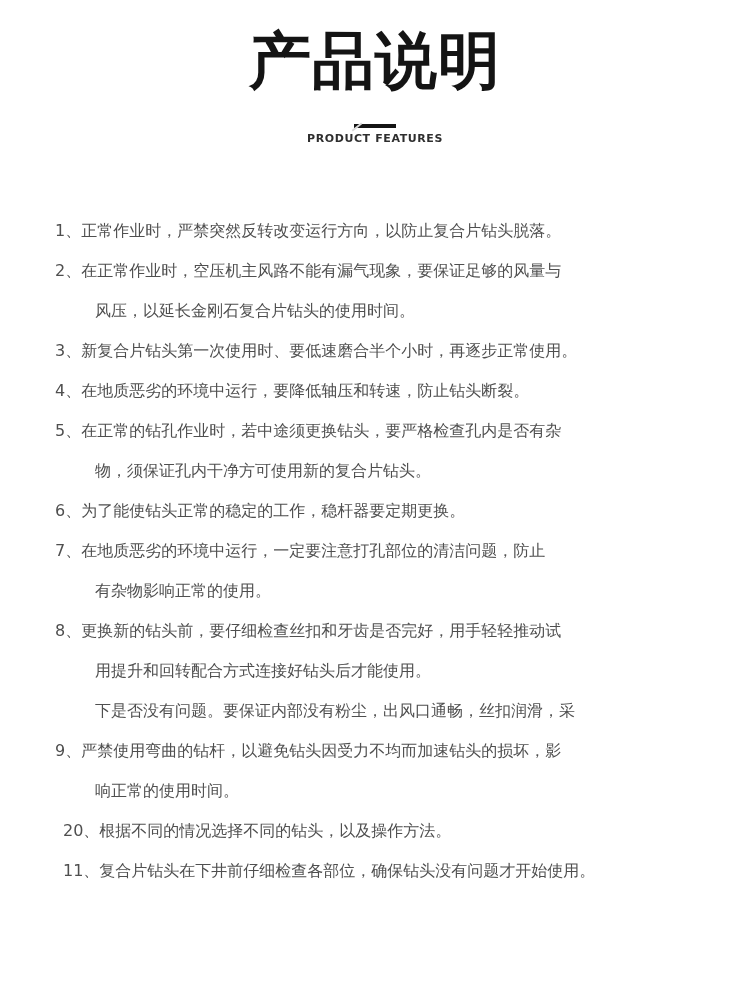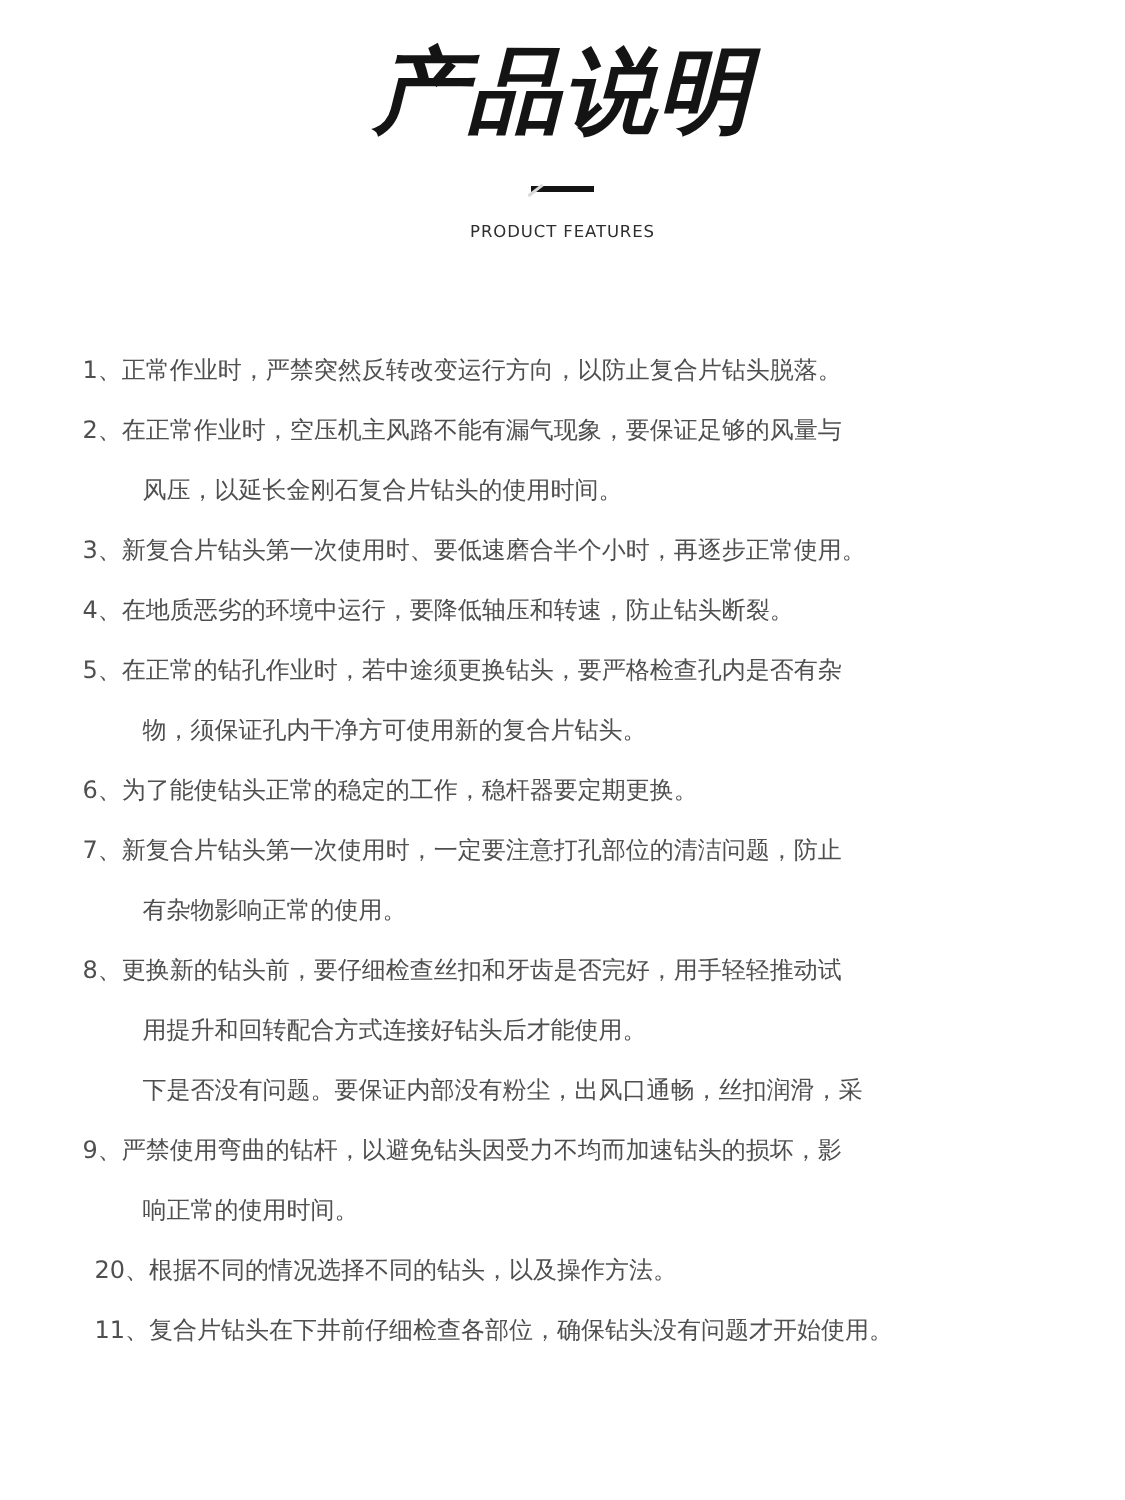--- a/index.html
+++ b/index.html
@@ -24,21 +24,20 @@
     text-align: center;
     padding-top: 28px;
   }
   .title {
     margin: 0;
     font-size: 62px;
     line-height: 66px;
     font-weight: 900;
     color: #141414;
     letter-spacing: 1px;
-    font-style: italic;
   }
   .divider-wrap {
     position: relative;
     margin-top: 30px;
     height: 4px;
   }
   .divider {
     width: 42px;
     height: 4px;
     background: #141414;
@@ -47,24 +46,24 @@
   .divider-accent {
     position: absolute;
     left: 351px;
     top: 2px;
     width: 12px;
     height: 2px;
     background: #d9d9d9;
     transform: rotate(-38deg);
   }
   .subtitle {
-    margin-top: 20px;
+    margin-top: 4px;
     font-size: 11px;
     line-height: 14px;
-    font-weight: 400;
+    font-weight: 700;
     color: #2e2e2e;
     letter-spacing: 0.6px;
   }
   .feature-list {
     margin-top: 65px;
     padding: 0 34px 0 55px;
     font-size: 16px;
     line-height: 40px;
     color: #4f4f4f;
   }
@@ -111,21 +110,21 @@
         <div class="line"><span class="num">4、</span><span>在地质恶劣的环境中运行，要降低轴压和转速，防止钻头断裂。</span></div>
       </div>
       <div class="item">
         <div class="line"><span class="num">5、</span><span>在正常的钻孔作业时，若中途须更换钻头，要严格检查孔内是否有杂</span></div>
         <div class="line cont">物，须保证孔内干净方可使用新的复合片钻头。</div>
       </div>
       <div class="item">
         <div class="line"><span class="num">6、</span><span>为了能使钻头正常的稳定的工作，稳杆器要定期更换。</span></div>
       </div>
       <div class="item">
-        <div class="line"><span class="num">7、</span><span>新复合片钻头第一次使用时，一定要注意打孔部位的清洁问题，防止</span></div>
+        <div class="line"><span class="num">7、</span><span>在地质恶劣的环境中运行，一定要注意打孔部位的清洁问题，防止</span></div>
         <div class="line cont">有杂物影响正常的使用。</div>
       </div>
       <div class="item">
         <div class="line"><span class="num">8、</span><span>更换新的钻头前，要仔细检查丝扣和牙齿是否完好，用手轻轻推动试</span></div>
         <div class="line cont">用提升和回转配合方式连接好钻头后才能使用。</div>
         <div class="line cont">下是否没有问题。要保证内部没有粉尘，出风口通畅，丝扣润滑，采</div>
       </div>
       <div class="item">
         <div class="line"><span class="num">9、</span><span>严禁使用弯曲的钻杆，以避免钻头因受力不均而加速钻头的损坏，影</span></div>
         <div class="line cont">响正常的使用时间。</div>

